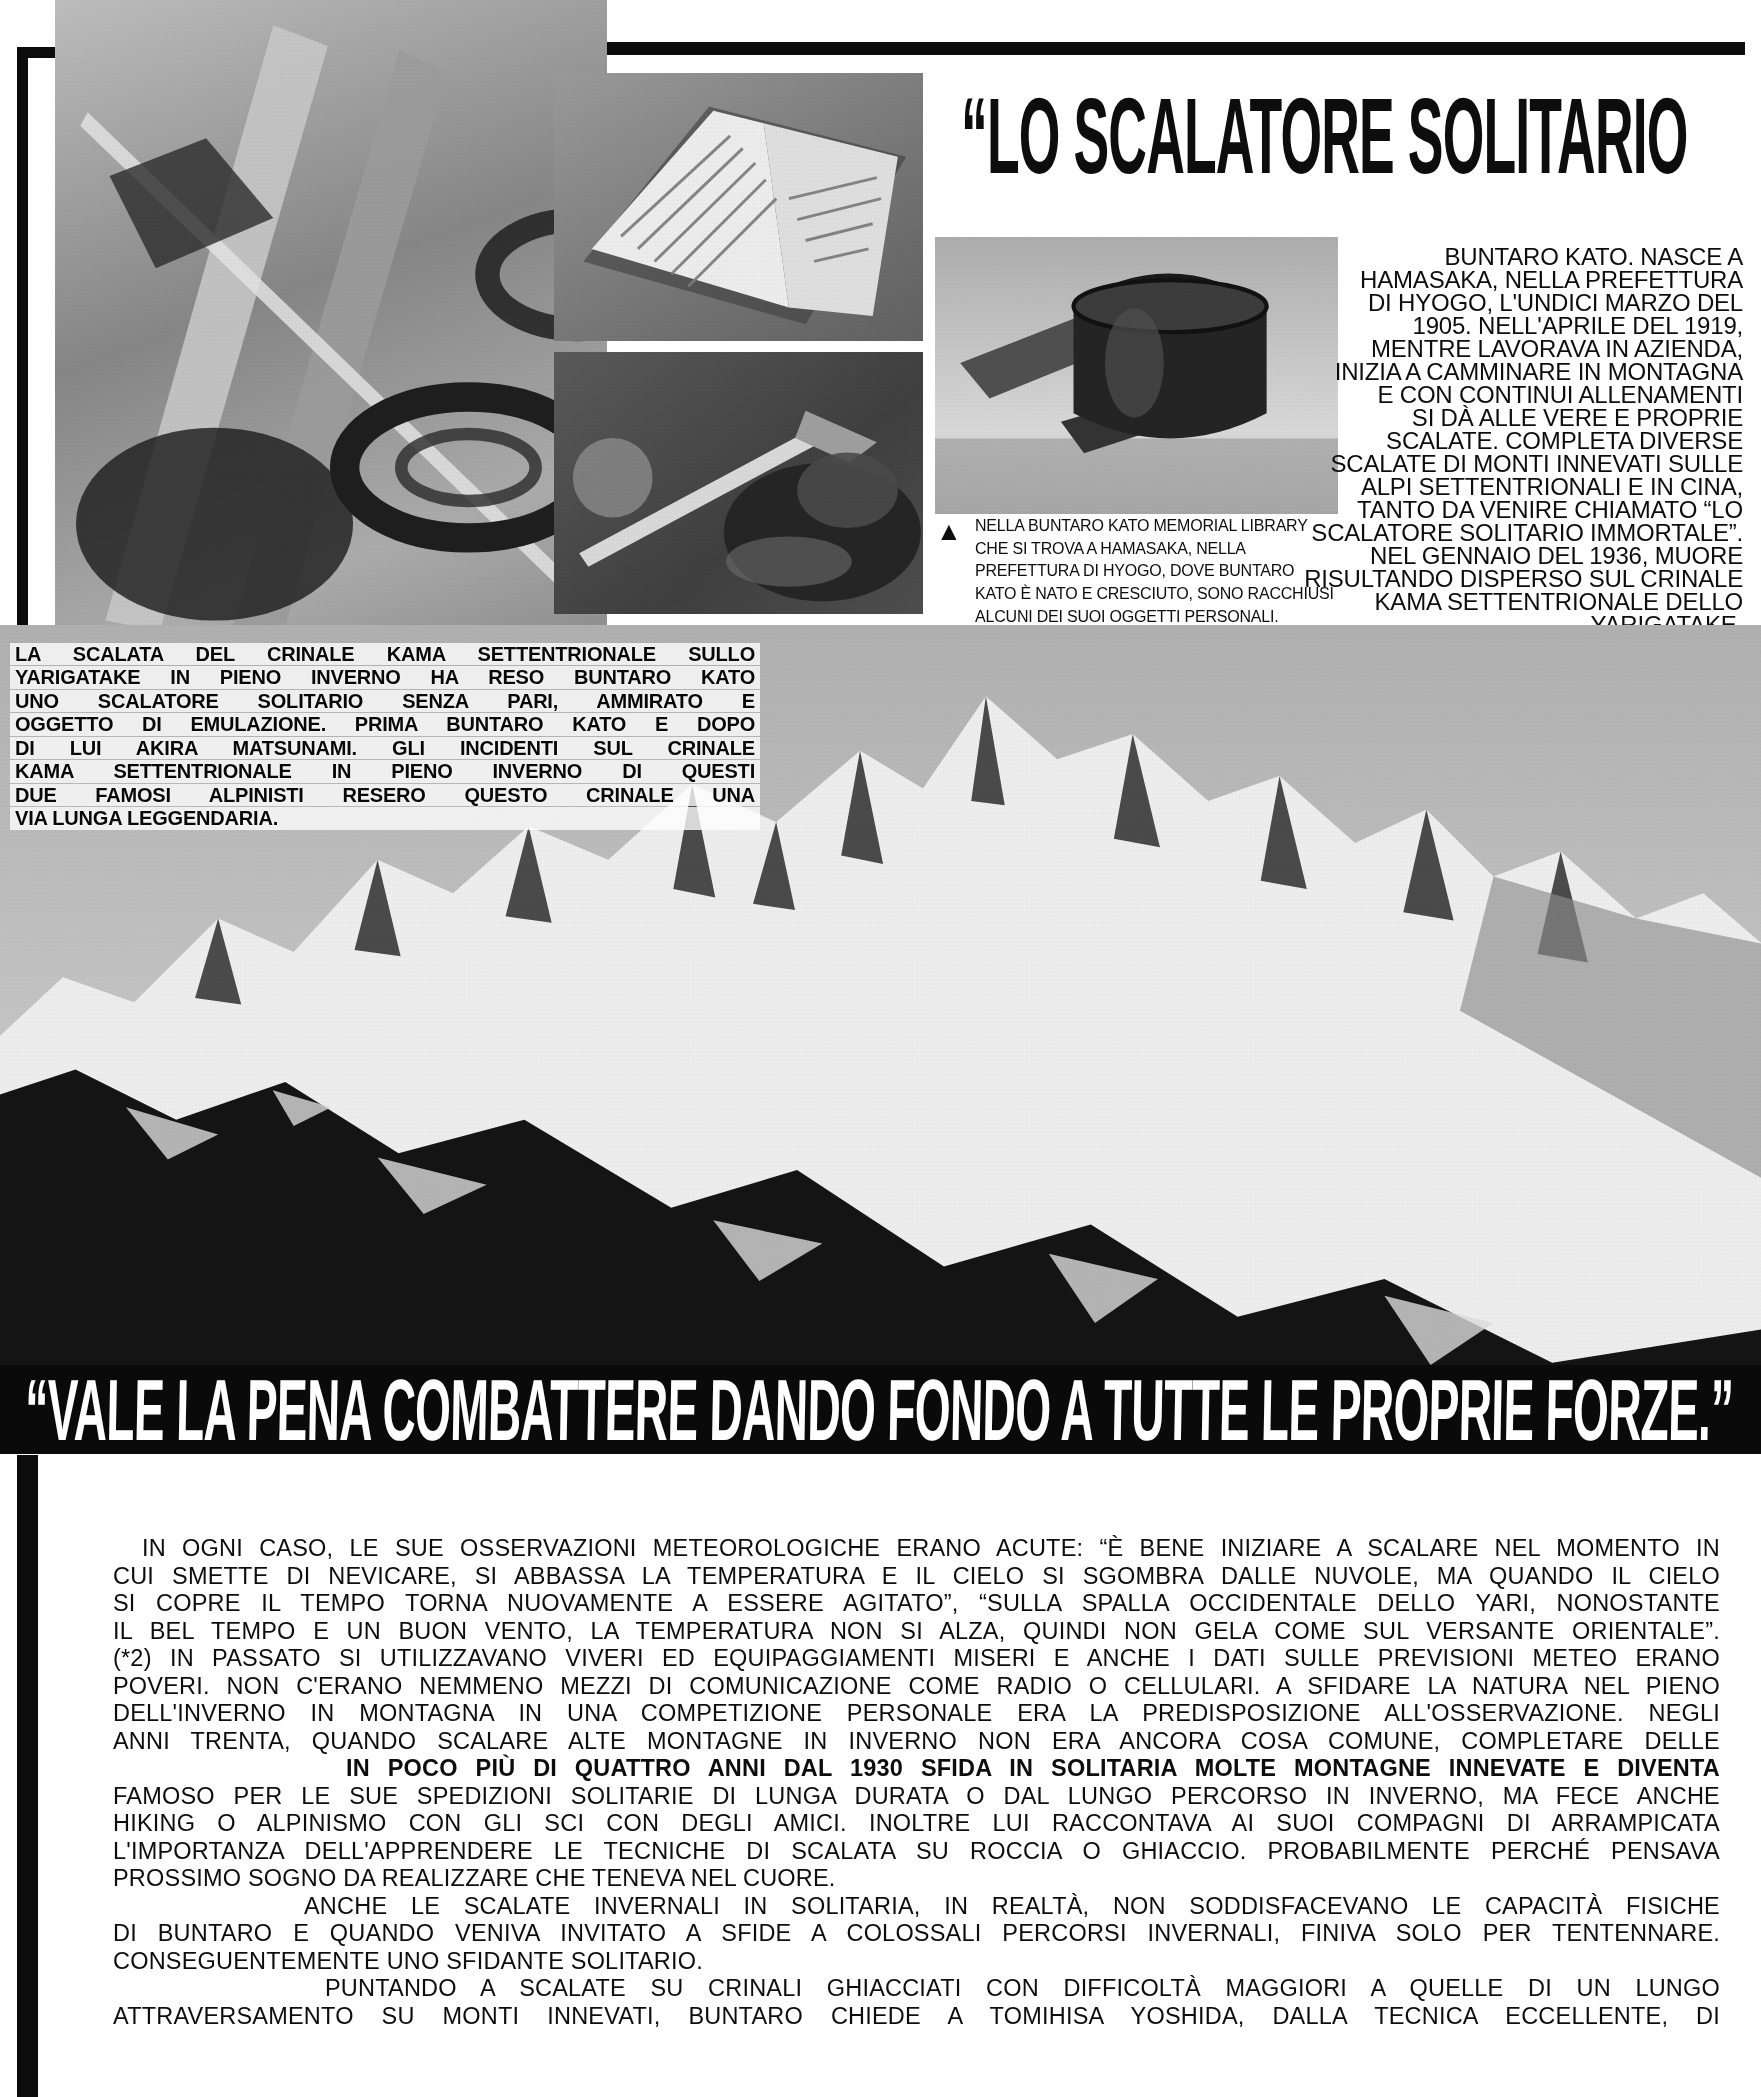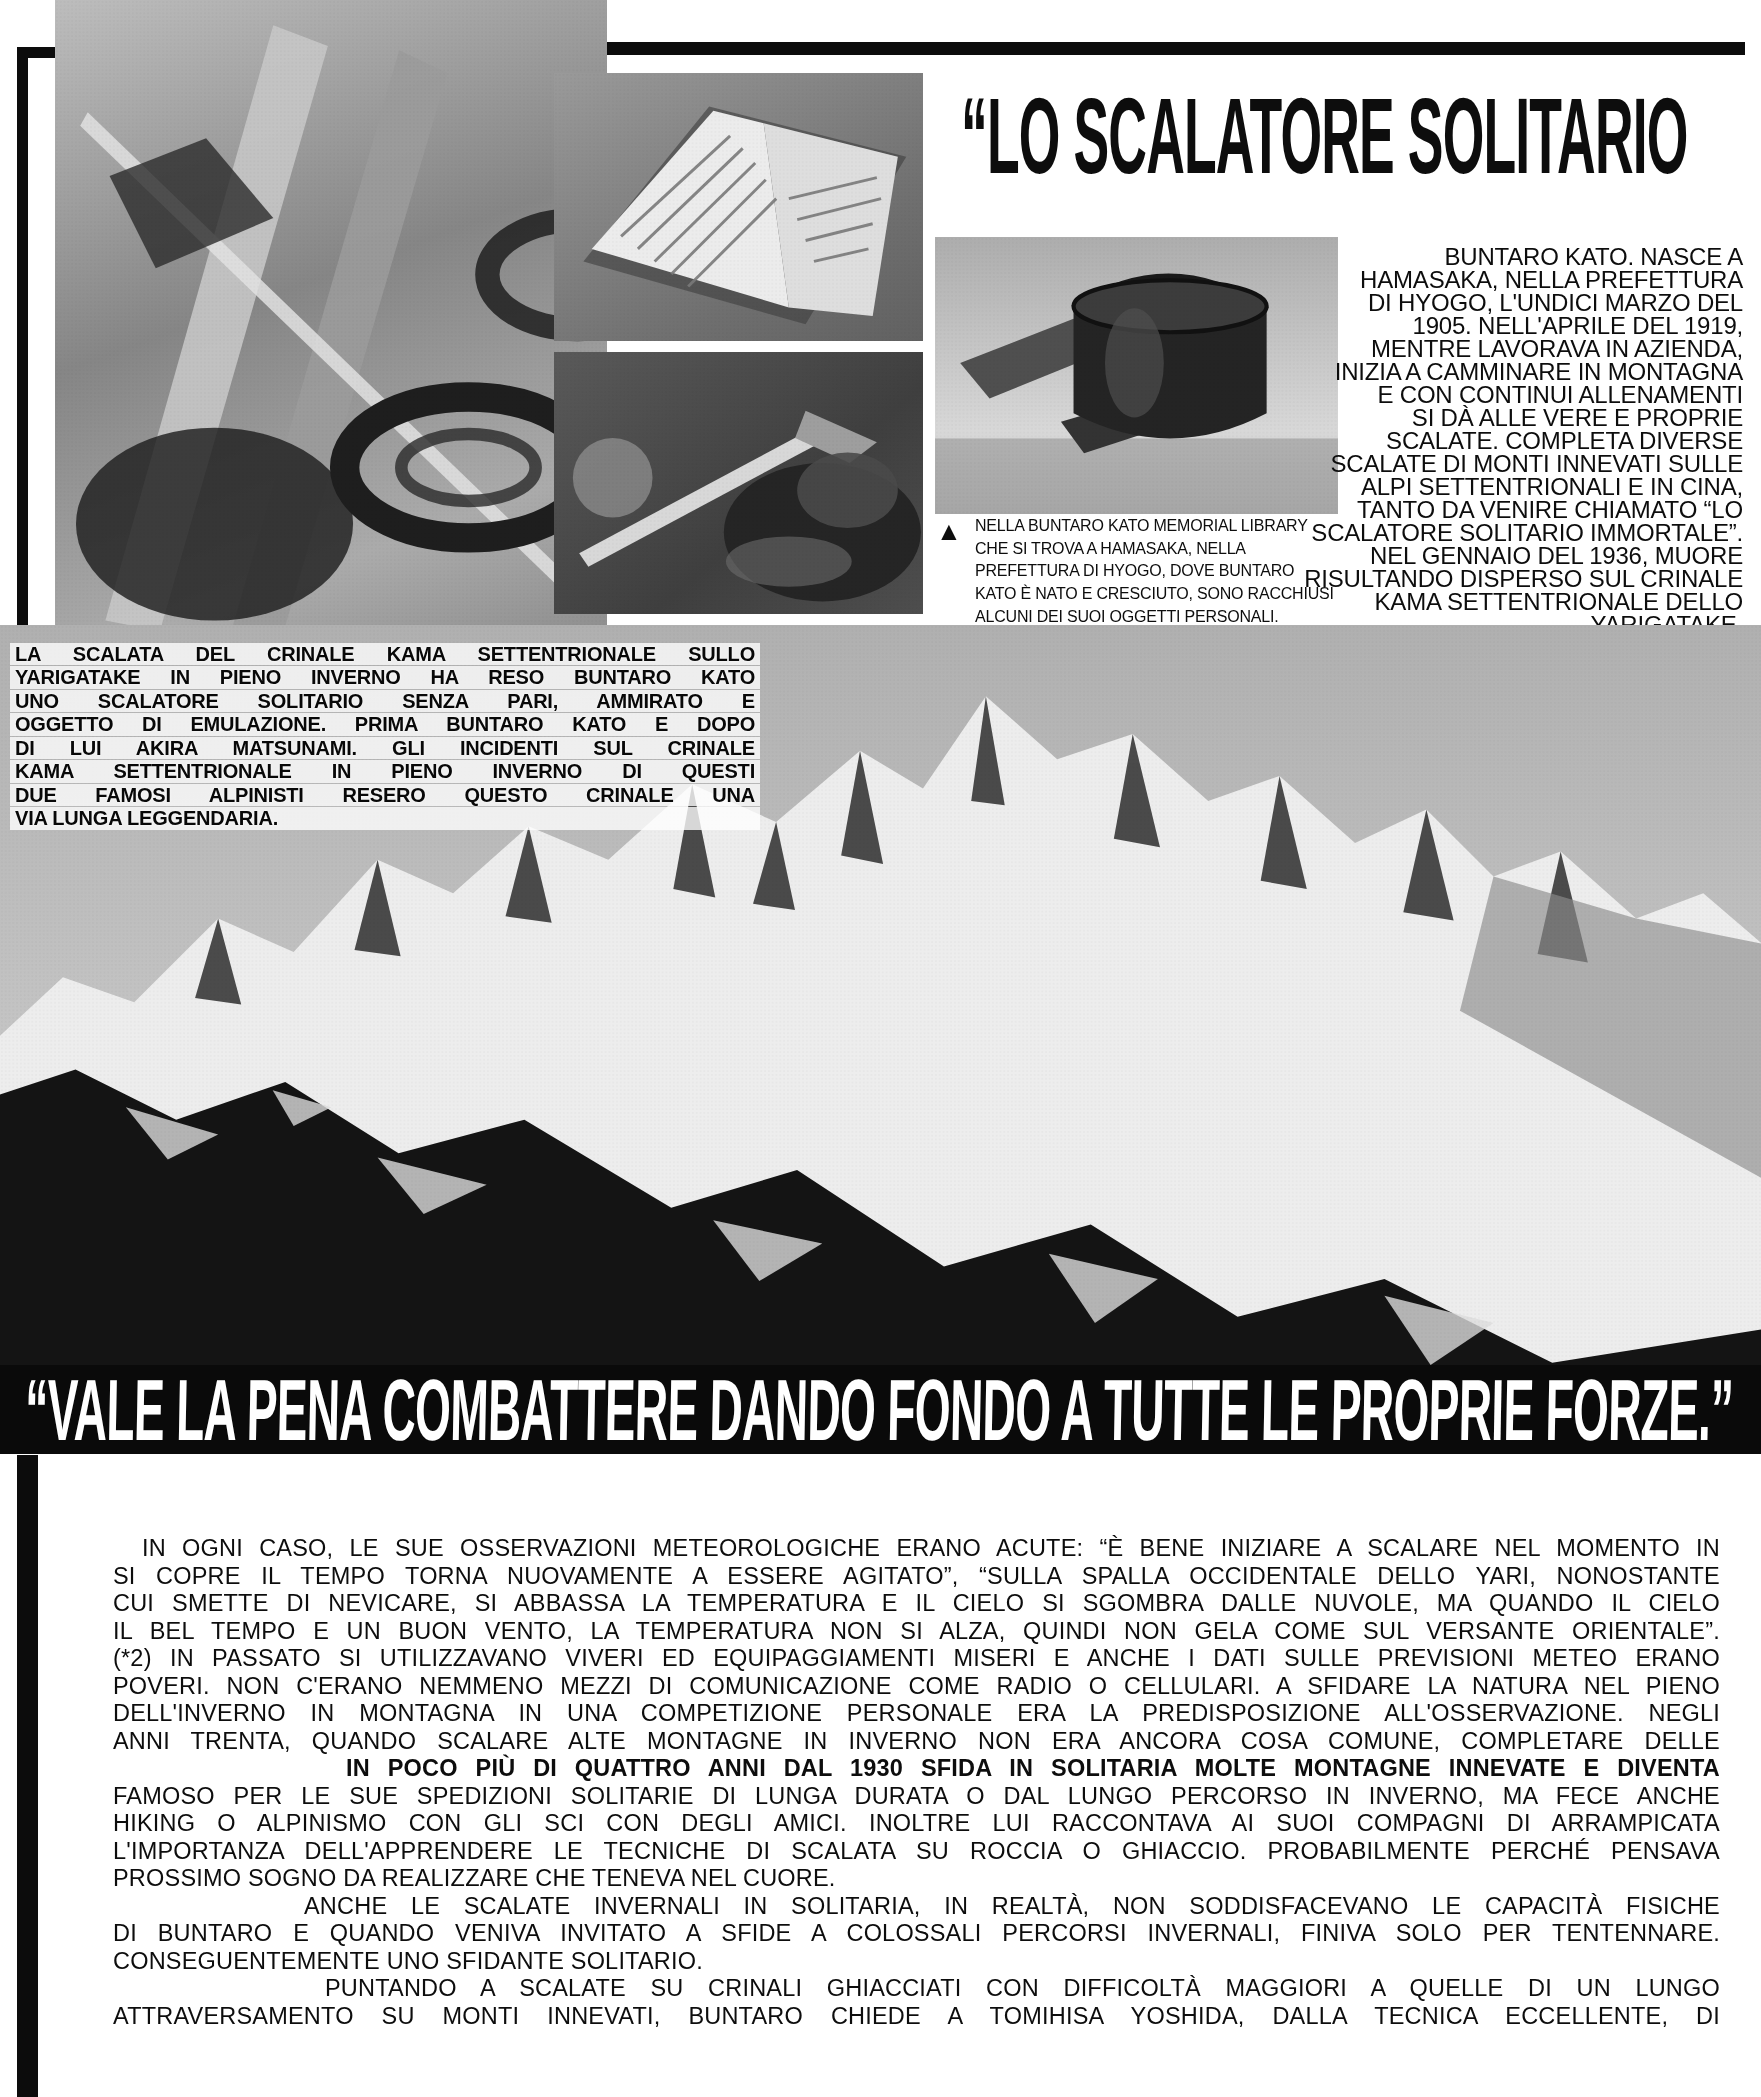--- a/index.html
+++ b/index.html
@@ -204,22 +204,22 @@
     </div>
 
   <div class="abs banner">
     <span class="banner-text">“VALE LA PENA COMBATTERE DANDO FONDO A TUTTE LE PROPRIE FORZE.”</span>
   </div>
 
   <div class="rule" id="left-rule"></div>
 
   <div class="abs bodytext">
       <div class="body-line" style="text-indent: 29px;">IN OGNI CASO, LE SUE OSSERVAZIONI METEOROLOGICHE ERANO ACUTE: “È BENE INIZIARE A SCALARE NEL MOMENTO IN</div>
+      <div class="body-line">CUI SMETTE DI NEVICARE, SI ABBASSA LA TEMPERATURA E IL CIELO SI SGOMBRA DALLE NUVOLE, MA QUANDO IL CIELO</div>
       <div class="body-line">SI COPRE IL TEMPO TORNA NUOVAMENTE A ESSERE AGITATO”, “SULLA SPALLA OCCIDENTALE DELLO YARI, NONOSTANTE</div>
-      <div class="body-line">CUI SMETTE DI NEVICARE, SI ABBASSA LA TEMPERATURA E IL CIELO SI SGOMBRA DALLE NUVOLE, MA QUANDO IL CIELO</div>
       <div class="body-line">IL BEL TEMPO E UN BUON VENTO, LA TEMPERATURA NON SI ALZA, QUINDI NON GELA COME SUL VERSANTE ORIENTALE”.</div>
       <div class="body-line">(*2) IN PASSATO SI UTILIZZAVANO VIVERI ED EQUIPAGGIAMENTI MISERI E ANCHE I DATI SULLE PREVISIONI METEO ERANO</div>
       <div class="body-line">POVERI. NON C'ERANO NEMMENO MEZZI DI COMUNICAZIONE COME RADIO O CELLULARI. A SFIDARE LA NATURA NEL PIENO</div>
       <div class="body-line">DELL'INVERNO IN MONTAGNA IN UNA COMPETIZIONE PERSONALE ERA LA PREDISPOSIZIONE ALL'OSSERVAZIONE. NEGLI</div>
       <div class="body-line">ANNI TRENTA, QUANDO SCALARE ALTE MONTAGNE IN INVERNO NON ERA ANCORA COSA COMUNE, COMPLETARE DELLE</div>
       <div class="body-line" style="text-indent: 233px; font-weight: bold;">IN POCO PIÙ DI QUATTRO ANNI DAL 1930 SFIDA IN SOLITARIA MOLTE MONTAGNE INNEVATE E DIVENTA</div>
       <div class="body-line">FAMOSO PER LE SUE SPEDIZIONI SOLITARIE DI LUNGA DURATA O DAL LUNGO PERCORSO IN INVERNO, MA FECE ANCHE</div>
       <div class="body-line">HIKING O ALPINISMO CON GLI SCI CON DEGLI AMICI. INOLTRE LUI RACCONTAVA AI SUOI COMPAGNI DI ARRAMPICATA</div>
       <div class="body-line">L'IMPORTANZA DELL'APPRENDERE LE TECNICHE DI SCALATA SU ROCCIA O GHIACCIO. PROBABILMENTE PERCHÉ PENSAVA</div>
       <div class="body-line para-end">PROSSIMO SOGNO DA REALIZZARE CHE TENEVA NEL CUORE.</div>

